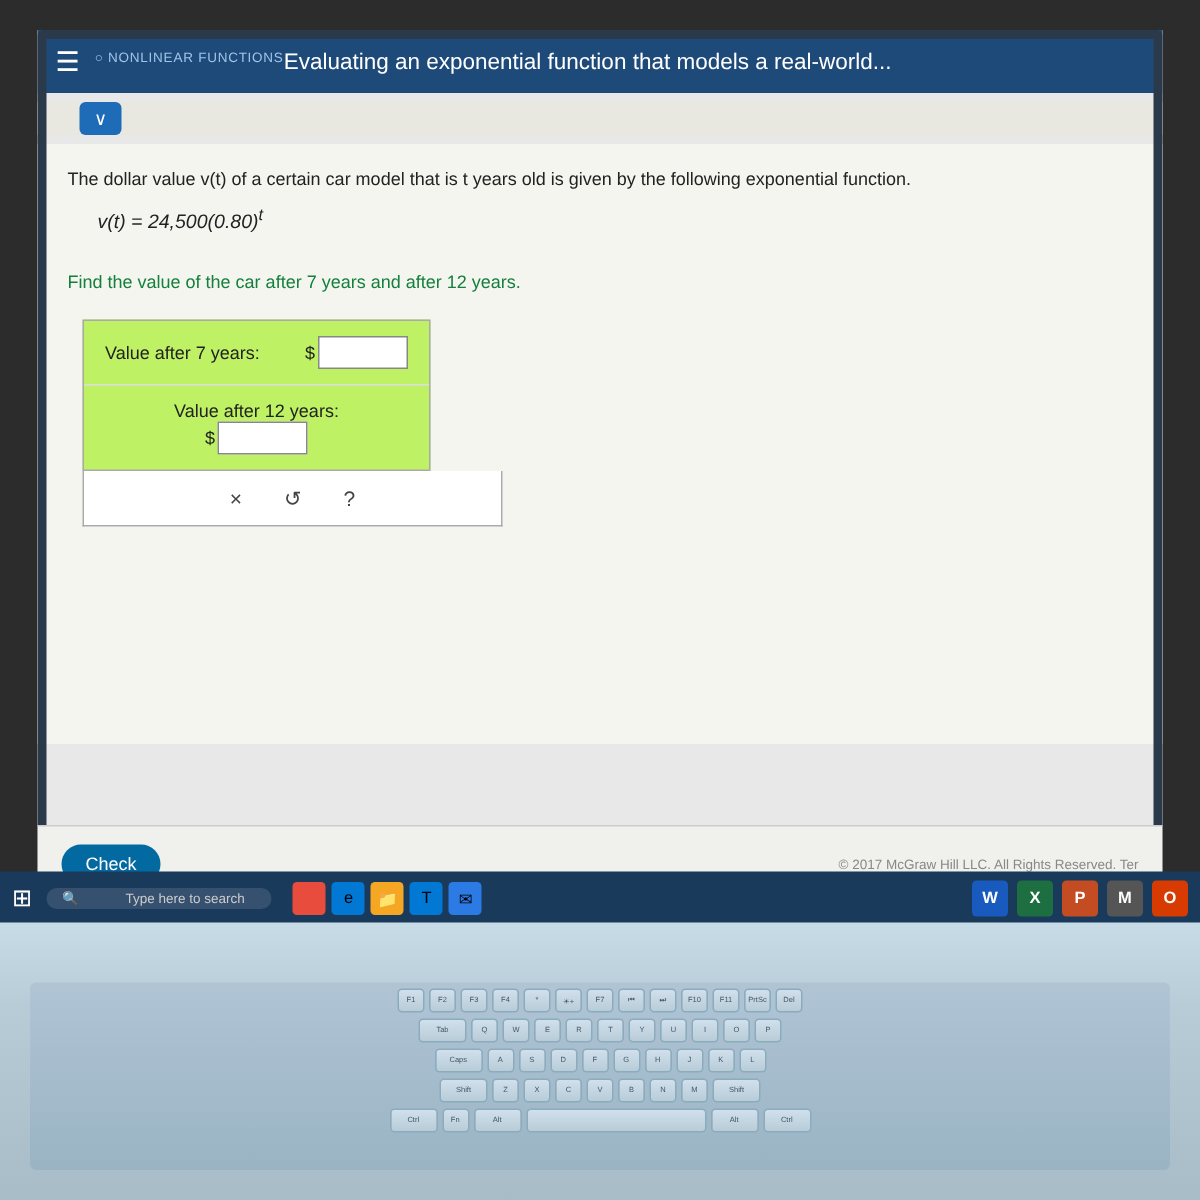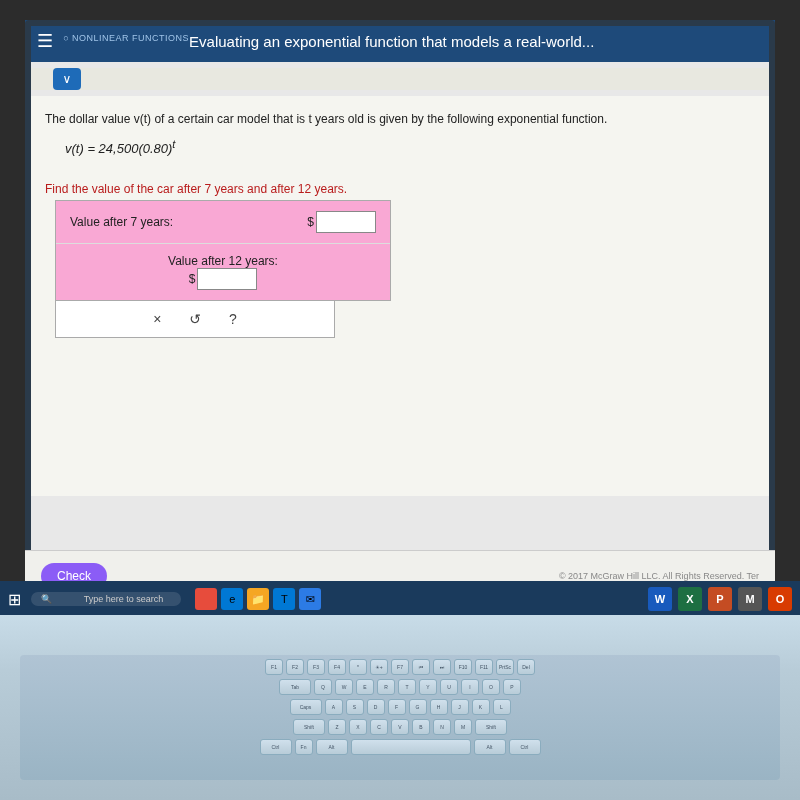--- a/index.html
+++ b/index.html
@@ -99,29 +99,30 @@
 
     .formula {
       font-size: 13px;
       color: #222;
       margin: 8px 0 24px 20px;
       font-style: italic;
     }
 
     .instructions {
       font-size: 12px;
-      color: #b91c1c;
+      color: #15803d;
+      margin-bottom: 14px;
       line-height: 1.6;
     }
 
     
     .input-table {
       border: 1px solid #aaa;
-      background: #f9a8d4;
-      width: 336px;
+      background: #bef264;
+      width: 232px;
       margin-left: 10px;
     }
 
     .input-row {
       display: flex;
       align-items: center;
       padding: 10px 14px;
       border-bottom: 1px solid #ddd;
     }
 
@@ -198,21 +199,21 @@
       background: white;
       border: 1px solid #999;
       border-radius: 20px;
       padding: 6px 16px;
       font-size: 12px;
       cursor: pointer;
       color: #333;
     }
 
     .check-btn {
-      background: #8b5cf6;
+      background: #0369a1;
       border: none;
       border-radius: 20px;
       padding: 6px 16px;
       font-size: 12px;
       cursor: pointer;
       color: white;
       font-weight: 500;
     }
 
     .copyright {

